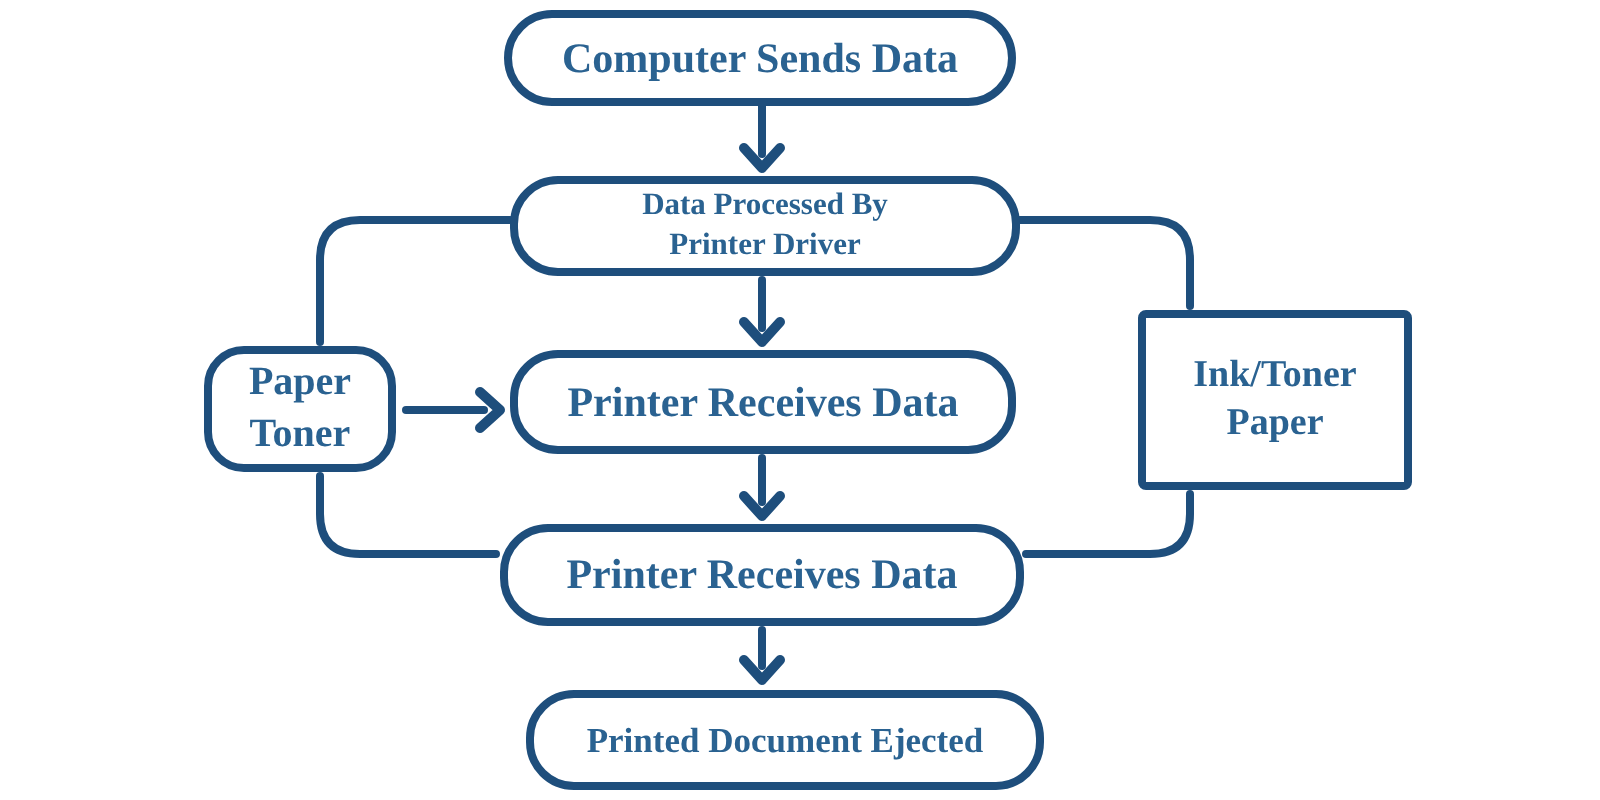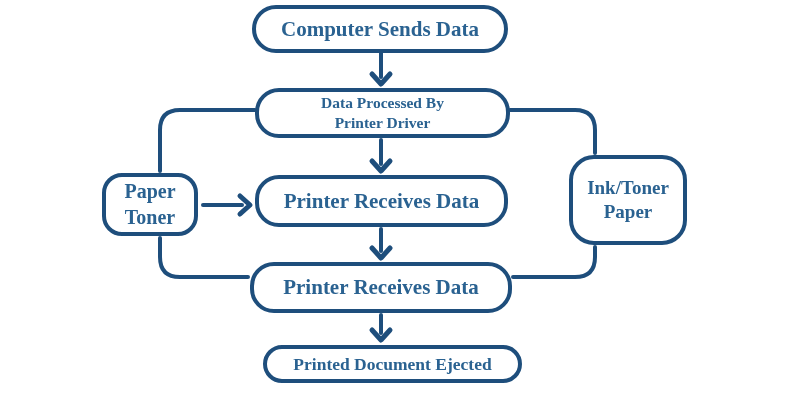--- a/index.html
+++ b/index.html
@@ -37,23 +37,23 @@
     text-align:center;
     color:var(--text);
     font-weight:bold;
     line-height:1.28;
   }
   .node .label{white-space:nowrap;}
   .n-computer {left:252px; top:5px;   width:256px; height:48px; font-size:21px;}
   .n-driver   {left:255px; top:88px;  width:255px; height:50px; font-size:15.5px;}
   .n-receive1 {left:255px; top:175px; width:253px; height:52px; font-size:21px;}
   .n-receive2 {left:250px; top:262px; width:262px; height:51px; font-size:21px;}
-  .n-ejected  {left:263px; top:345px; width:259px; height:38px; font-size:17.5px;}
+  .n-ejected  {left:263px; top:345px; width:259px; height:50px; font-size:17.5px;}
   .n-paper    {left:102px; top:173px; width:96px;  height:63px; font-size:20px; border-radius:20px;}
-  .n-ink      {left:569px; top:155px; width:118px; height:90px; font-size:19px; border-radius:25px;}
+  .n-ink      {left:569px; top:155px; width:137px; height:90px; font-size:19px; border-radius:4px;}
 </style>
 </head>
 <body>
 
 <div class="stage">
 
   <svg class="wires" viewBox="0 0 800 400">
 
     <path class="wire" d="M381 53 V77"></path>
     <path class="head" d="M372 74 L381 84 L390 74"></path>

